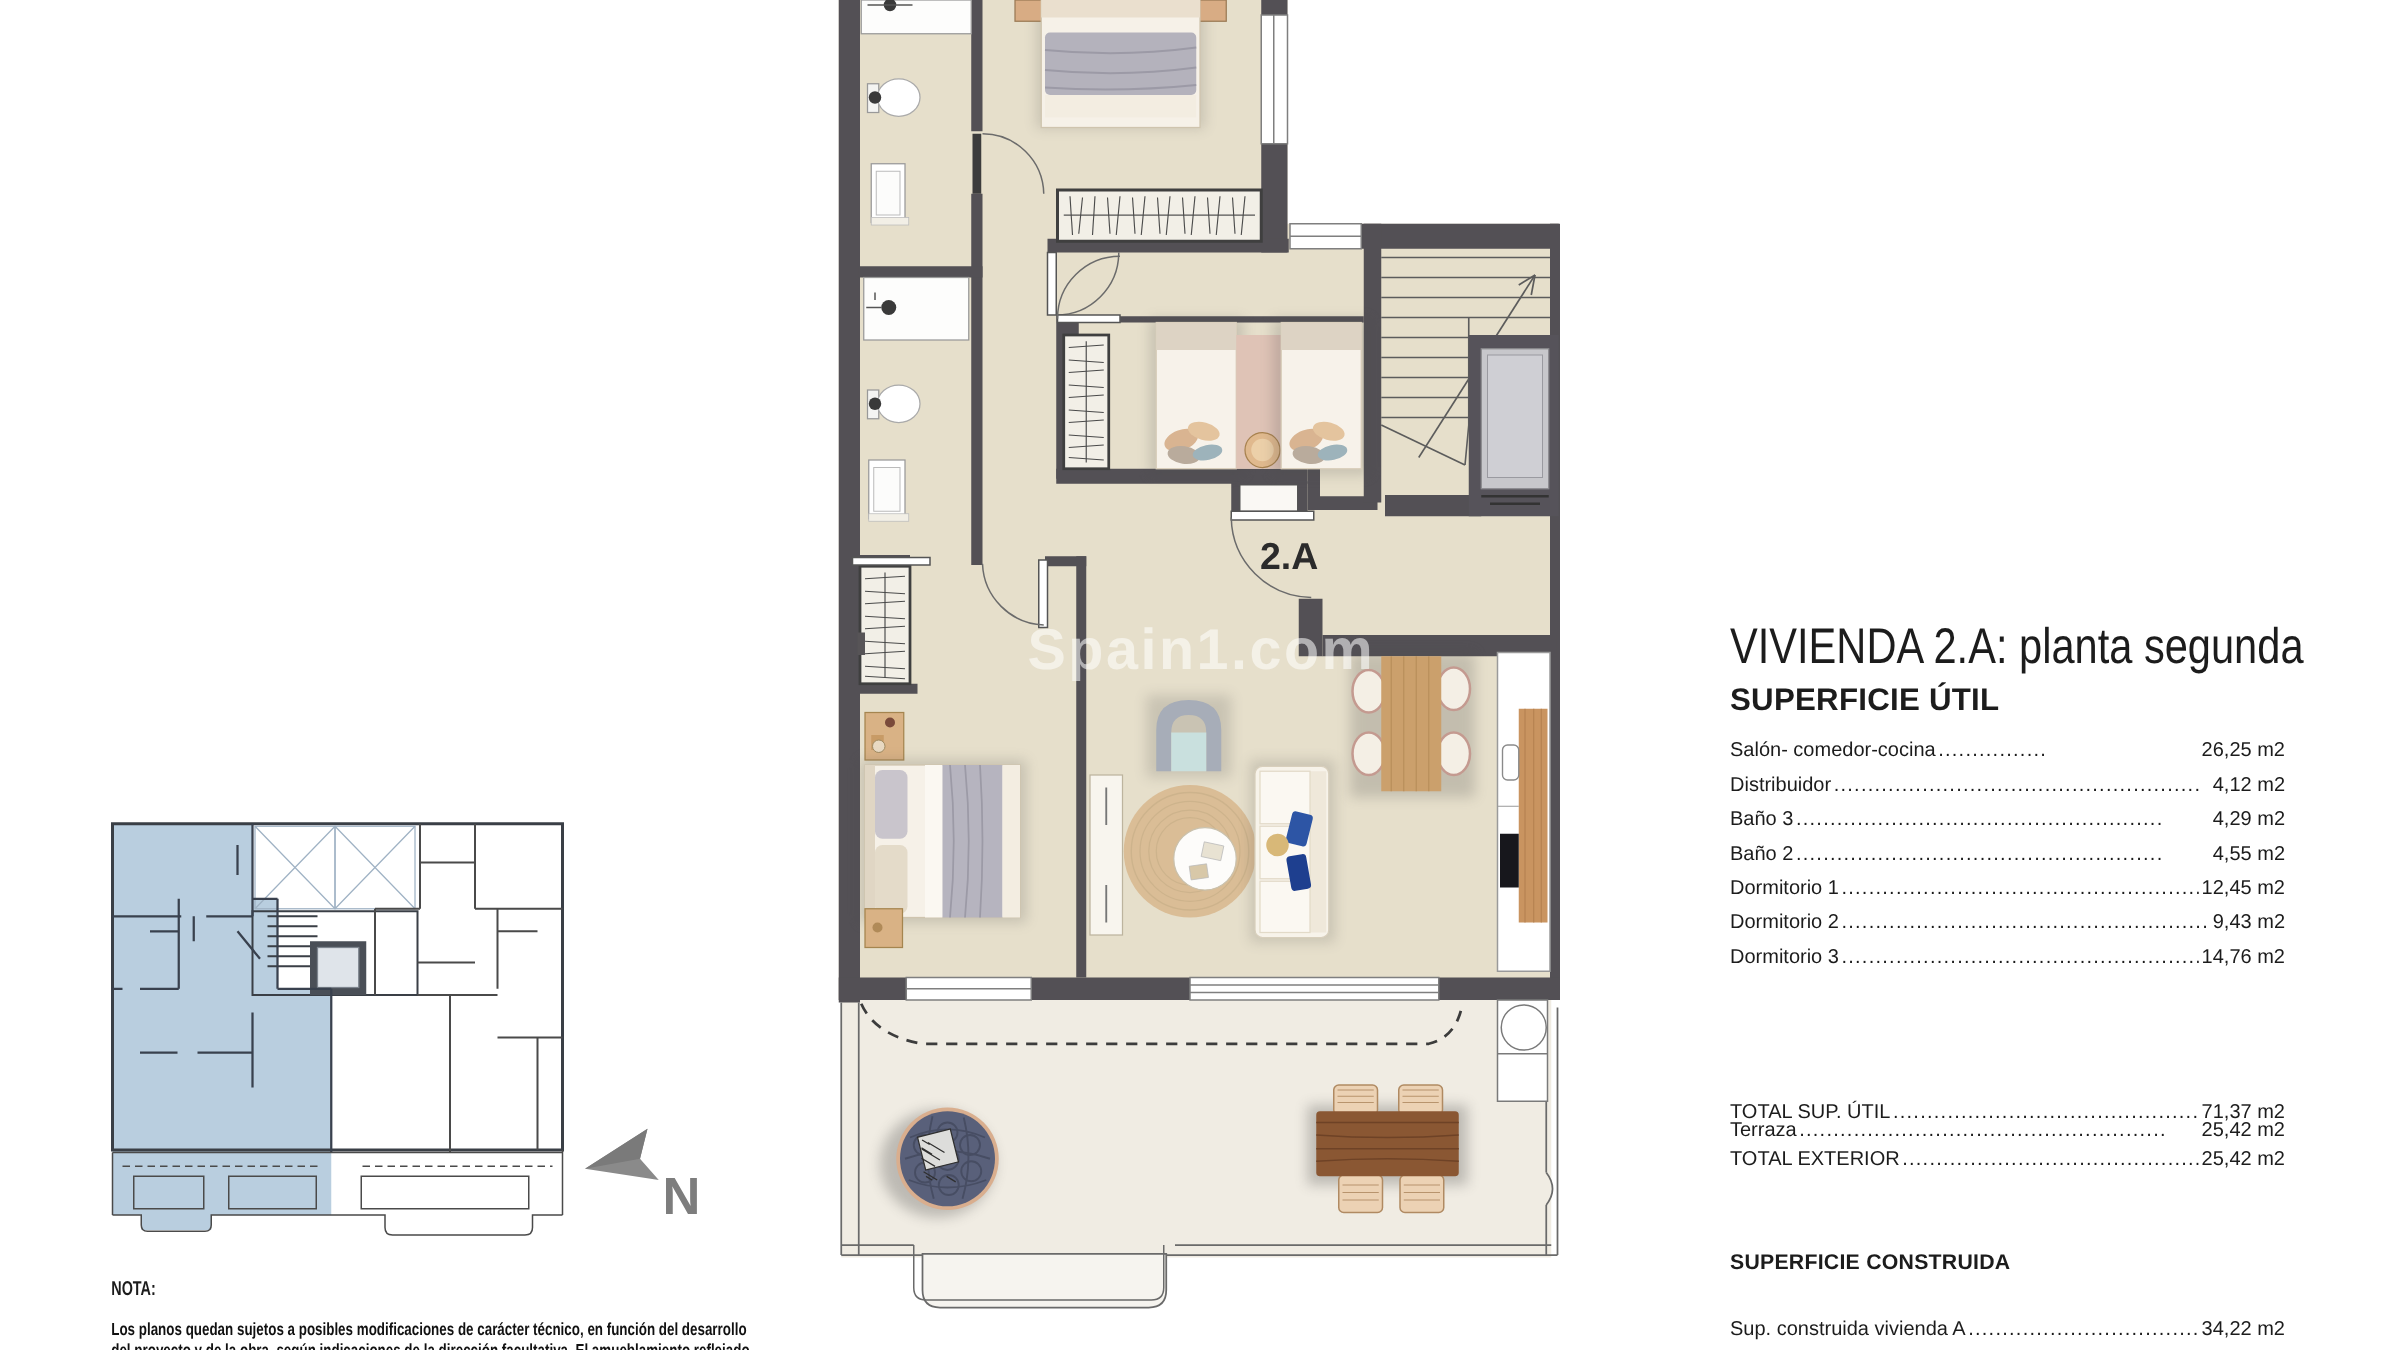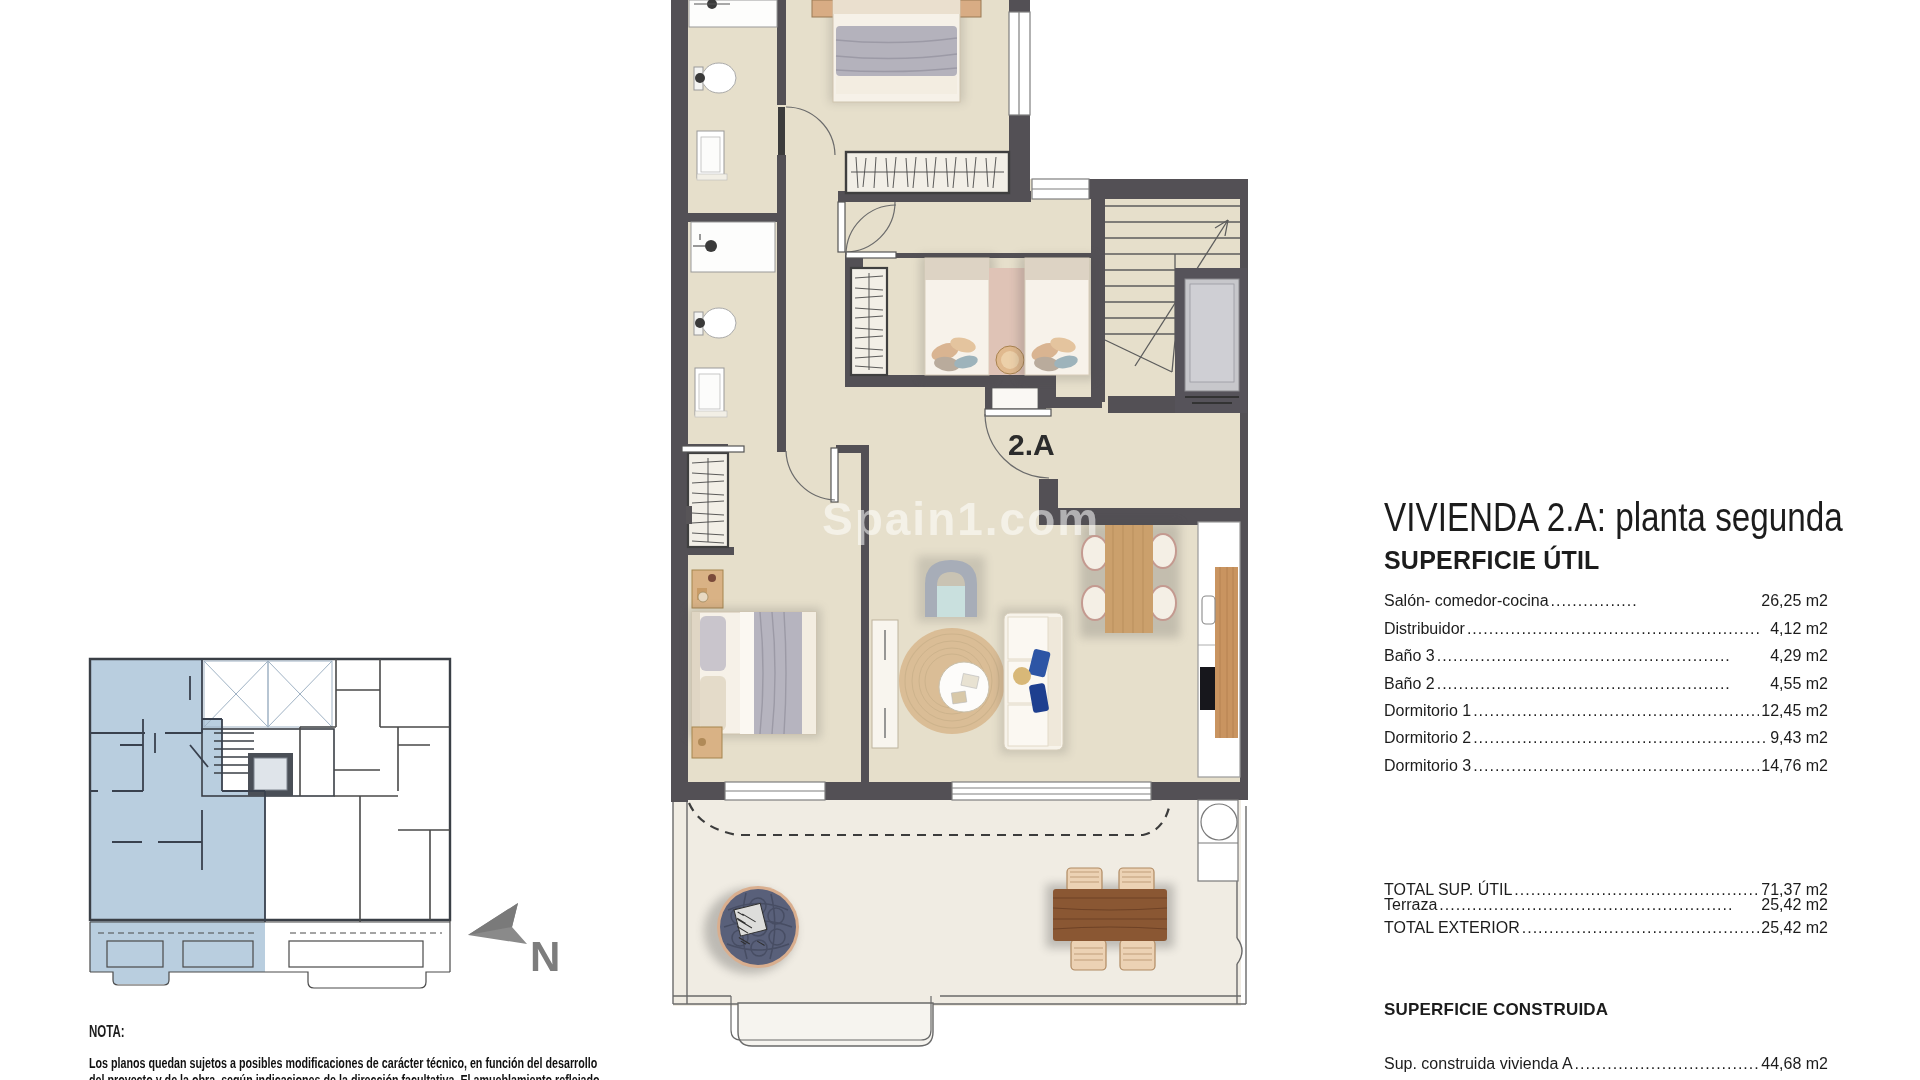--- a/index.html
+++ b/index.html
@@ -559,18 +559,18 @@
   </div>
 <div class="row" style="top:919px;">
     <span class="lbl">TOTAL EXTERIOR</span>
     <span class="dots">......................................................</span>
     <span class="val">25,42 m2</span>
   </div>
 <div class="abs" style="left:1384px;top:1000px;font-size:17px;font-weight:bold;letter-spacing:0.2px;">SUPERFICIE CONSTRUIDA</div>
 <div class="row" style="top:1055px;">
     <span class="lbl">Sup. construida vivienda A</span>
     <span class="dots">......................................................</span>
-    <span class="val">44,68 m2</span>
+    <span class="val">34,22 m2</span>
   </div>
 
 <div class="abs" style="left:89px;top:1023px;font-size:16px;font-weight:bold;transform:scaleX(0.72);transform-origin:left top;">NOTA:</div>
 
 <div class="abs" style="left:89px;top:1055px;font-size:14px;font-weight:bold;line-height:17.4px;color:#111;white-space:nowrap;transform:scaleX(0.765);transform-origin:left top;">Los planos quedan sujetos a posibles modificaciones de carácter técnico, en función del desarrollo<br>del proyecto y de la obra, según indicaciones de la dirección facultativa. El amueblamiento reflejado</div>
 
 </body></html>

